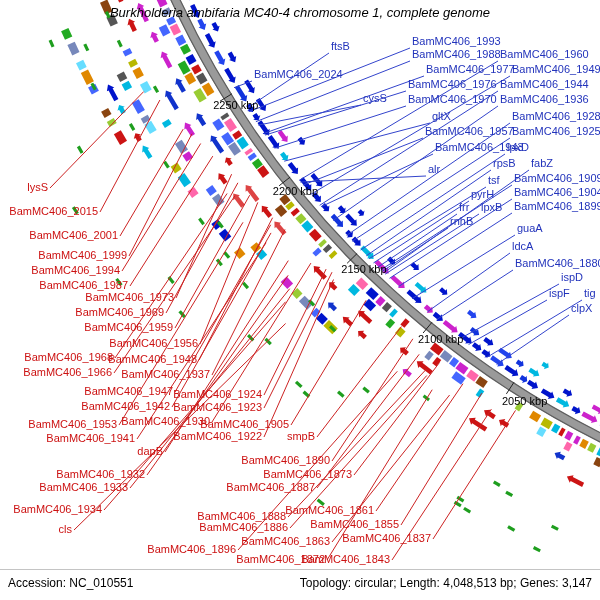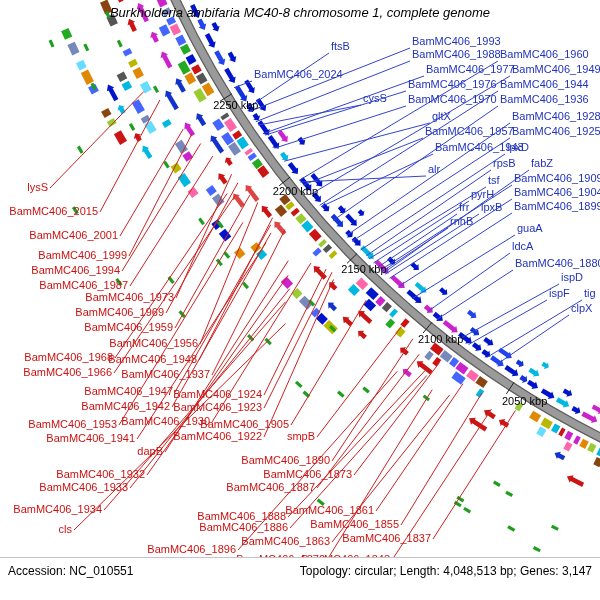--- a/index.html
+++ b/index.html
@@ -1,30 +1,30 @@
 <!DOCTYPE html>
 <html><head>
 <meta charset="utf-8">
 <style>
   html,body{margin:0;padding:0;background:#ffffff;}
   body{width:600px;height:600px;overflow:hidden;font-family:"Liberation Sans",sans-serif;}
   .page{position:relative;width:600px;height:600px;background:#fff;}
   .title{position:absolute;top:5px;left:0;right:0;text-align:center;
          font-style:italic;font-size:13px;color:#000;z-index:3;}
   #arc-svg{position:absolute;top:0;left:0;z-index:1;}
-  .footer{position:absolute;bottom:16px;left:0;right:0;height:26px;background:#fff;
+  .footer{position:absolute;bottom:4px;left:0;right:0;height:26px;background:#fff;
           border-top:1px solid #c4c4c4;display:flex;justify-content:space-between;
           align-items:center;padding:0 8px;font-size:12px;color:#000;z-index:4;text-align:right;}
   svg text{font-size:11px;font-family:"Liberation Sans",sans-serif;}
 </style>
 </head>
 <body>
 
 <div class="page">
-  <div class="title">Burkholderia ambifaria MC40-8 chromosome 1, complete genome</div>
+  <div class="title">Burkholderia ambifaria MC40-4 chromosome 1, complete genome</div>
   <svg id="arc-svg" width="600" height="573" viewBox="0 0 600 573">
       <g>
         <path d="M 163.5 -26.7 A 931 931 0 0 0 621.9 448.0" stroke="#9a9a9a" stroke-width="9" fill="none"></path>
         <path d="M 167.4 -28.4 A 926.8 926.8 0 0 0 623.7 444.2" stroke="#5e5e5e" stroke-width="1.2" fill="none"></path>
         <path d="M 159.7 -25.1 A 935.2 935.2 0 0 0 620.1 451.8" stroke="#5e5e5e" stroke-width="1.2" fill="none"></path>
       </g>
       <g>
         <polygon points="609.2,424.8 614.7,427.5 615.5,425.8 618.1,431.8 611.7,433.5 612.6,431.8 607.1,429.1" fill="#0014cc"></polygon>
         <polygon points="601.8,421.1 605.3,422.8 606.2,421.1 607.1,426.4 602.3,428.8 603.2,427.1 599.7,425.3" fill="#0014cc"></polygon>
         <polygon points="583.7,411.5 594.0,417.0 594.9,415.3 597.3,421.4 590.9,422.9 591.8,421.2 581.4,415.7" fill="#cc22cc"></polygon>

